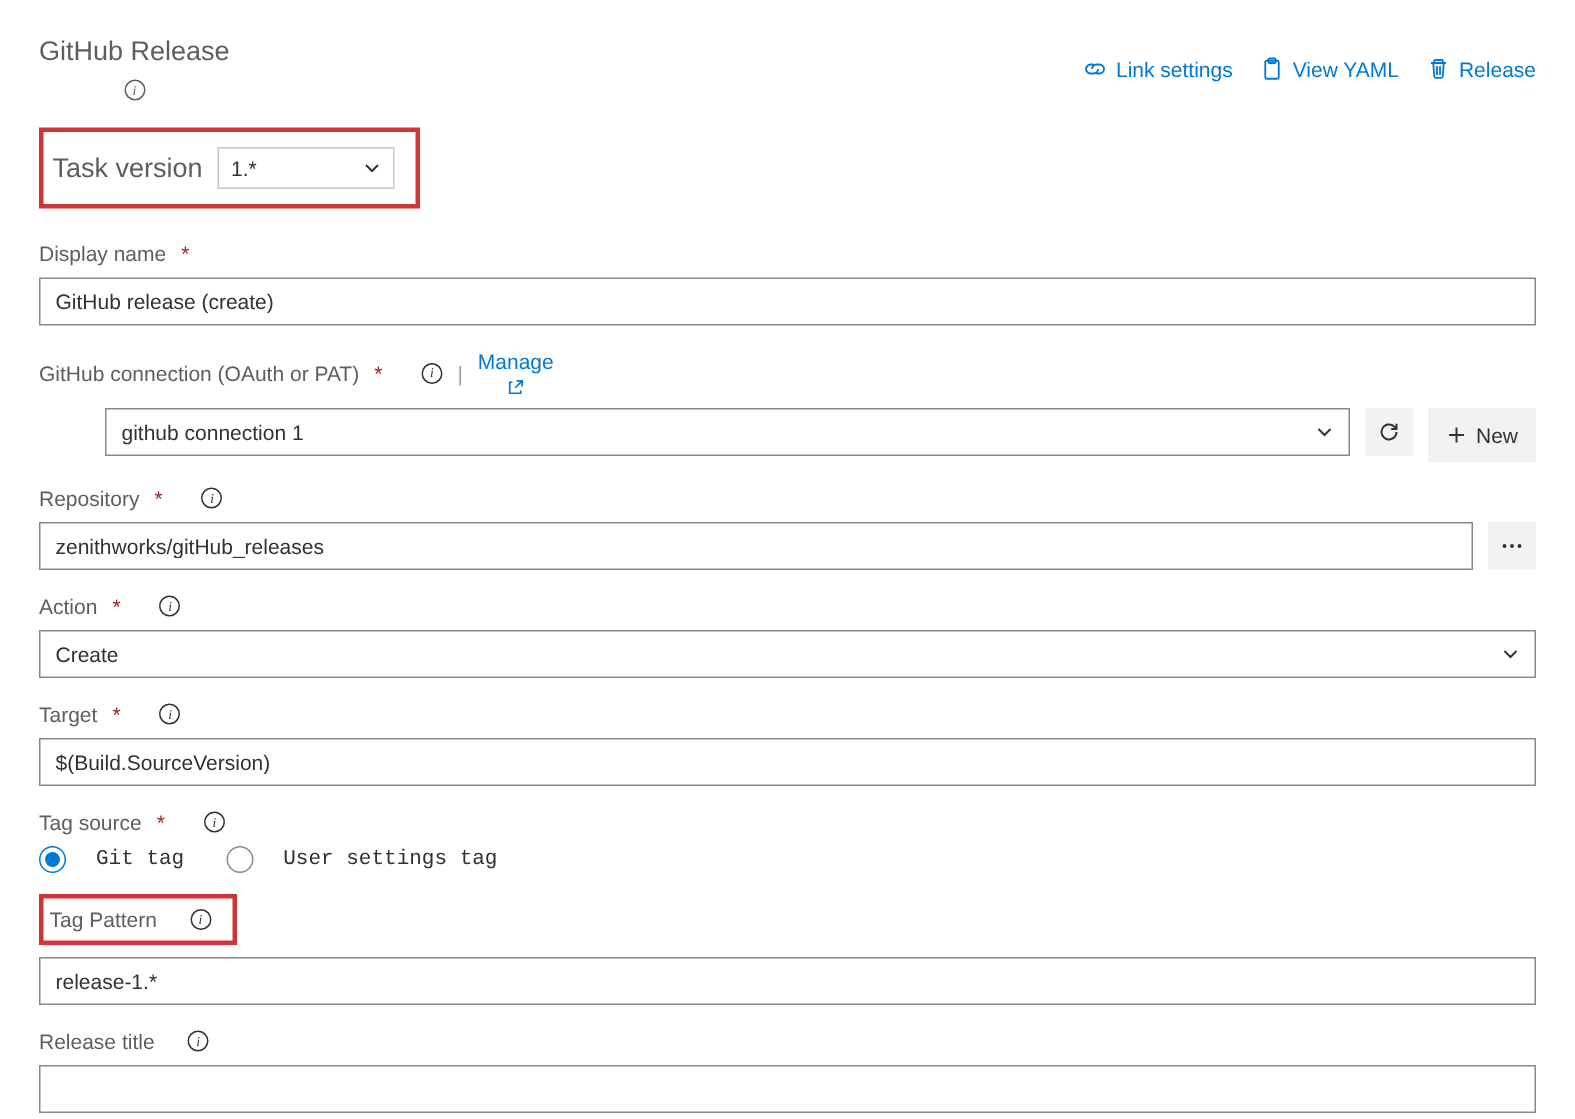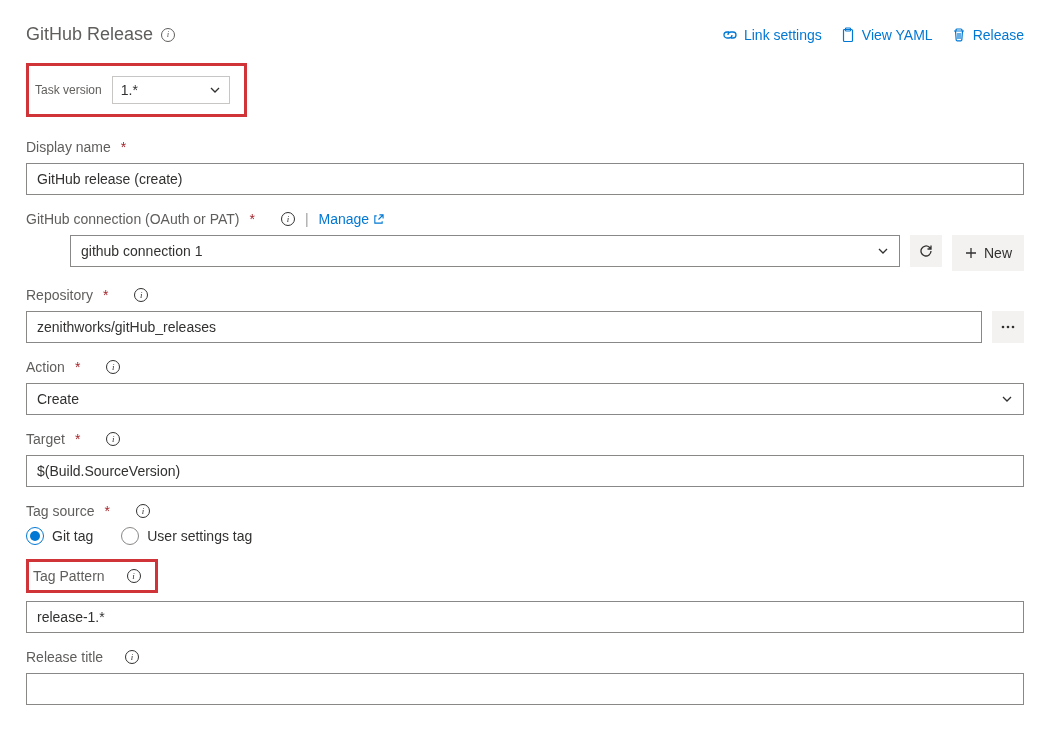--- a/index.html
+++ b/index.html
@@ -18,20 +18,21 @@
     align-items: center;
     margin-bottom: 18px;
   }
   .page-title {
     font-size: 18px;
     font-weight: 400;
     color: #605e5c;
     display: flex;
     align-items: center;
     gap: 8px;
+    flex-direction: column;
   }
   .header-actions {
     display: flex;
     gap: 18px;
     align-items: center;
   }
   .header-link {
     color: #0078d4;
     display: flex;
     align-items: center;
@@ -64,21 +65,21 @@
   }
   .red-box-inline {
     border: 3px solid #d13438;
     display: inline-flex;
     align-items: center;
     padding: 6px 14px 6px 4px;
     gap: 10px;
   }
   .task-version-label {
     color: #605e5c;
-    font-size: 12px;
+    font-size: 18px;
   }
   .version-select {
     display:flex;
     align-items:center;
     justify-content: space-between;
     border: 1px solid #c8c6c4;
     height: 28px;
     width: 118px;
     padding: 0 8px;
     background:#fff;
@@ -114,20 +115,21 @@
     margin-bottom:8px;
     color:#605e5c;
   }
   .sep { color:#a19f9d; }
   .manage-link {
     color:#0078d4;
     cursor:pointer;
     display:inline-flex;
     align-items:center;
     gap:4px;
+    flex-direction:column;
   }
   .select-row { display:flex; gap:10px; align-items:stretch;padding-left:44px; }
   .select-input {
     flex:1;
     display:flex;
     align-items:center;
     justify-content:space-between;
     border:1px solid #8a8886;
     height:32px;
     padding:0 10px;
@@ -157,23 +159,24 @@
   .radio-row {
     display:flex;
     gap:28px;
     align-items:center;
     margin-top:8px;
     margin-bottom: 14px;
   }
   .radio-opt {
     display:flex;
     align-items:center;
-    gap:8px;
+    gap:20px;
     cursor:pointer;
     color:#323130;
+    font-family:Liberation Mono, monospace;
   }
   .radio-circle {
     width:18px;
     height:18px;
     border-radius:50%;
     border:1px solid #8a8886;
     display:flex;
     align-items:center;
     justify-content:center;
   }

